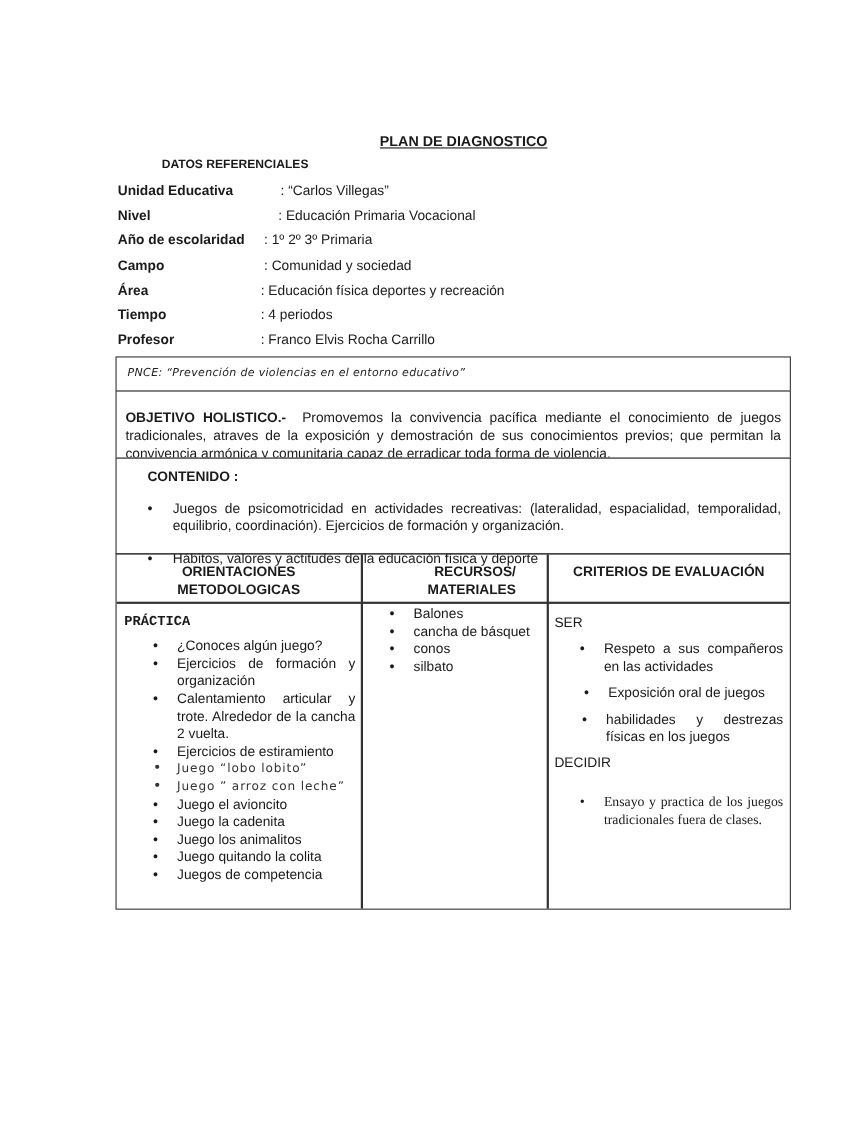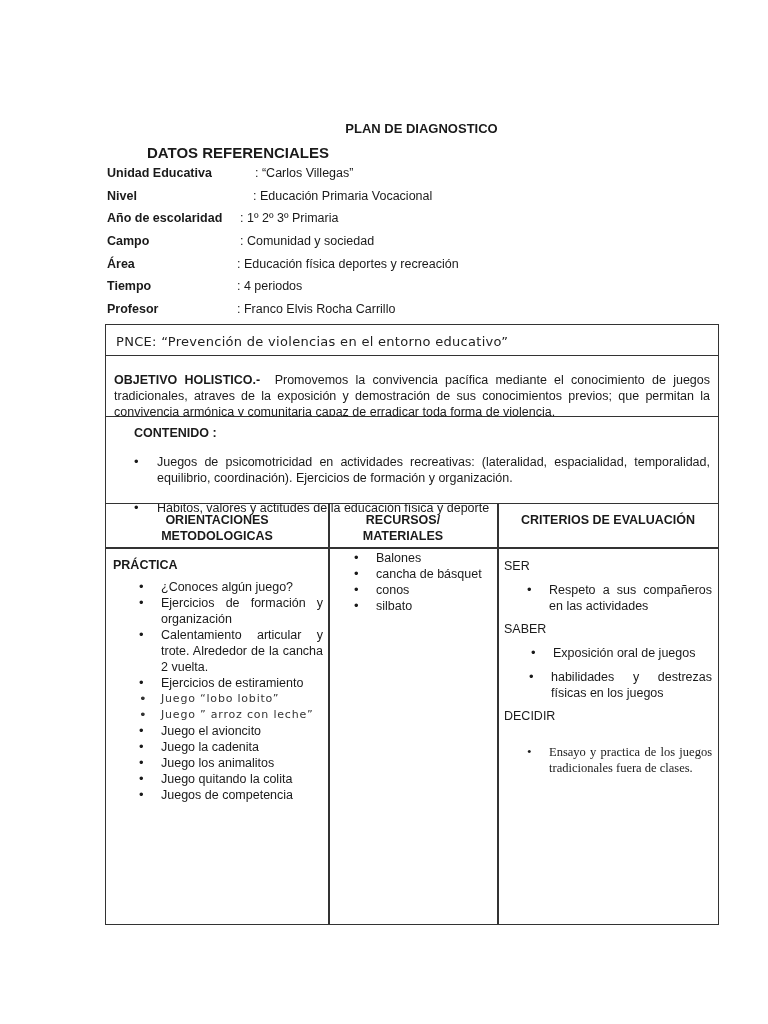--- a/index.html
+++ b/index.html
@@ -1,39 +1,39 @@
 <!DOCTYPE html>
 <html><head>
 <meta charset="utf-8">
 <style>
   html, body { margin: 0; padding: 0; background: #ffffff; }
   body { width: 768px; height: 1024px; position: relative; overflow: hidden;
          font-family: "Liberation Sans", sans-serif; color: #1a1a1a; font-size: 12.5px; }
   .title { position: absolute; left: 0; width: 768px; top: 121px; text-align: center;
            font-weight: bold; font-size: 13px; }
-  .title span { padding-left: 75px; }
-  .section-head { position: absolute; left: 107px; top: 144px; font-weight: bold; font-size: 15px; padding-left: 40px; }
+  .title span { text-decoration: underline; padding-left: 75px; }
+  .section-head { position: absolute; left: 107px; top: 144px; font-weight: bold; font-size: 11px; padding-left: 40px; }
   .ref-row { position: absolute; left: 107px; height: 18px; font-size: 12.5px; }
   .ref-label { position: absolute; left: 0; font-weight: bold; white-space: nowrap; }
   .ref-value { position: absolute; white-space: nowrap; }
 
   .box { position: absolute; left: 105px; width: 614px; border: 1.5px solid #333;
          box-sizing: border-box; background: #fff; }
   .pnce { top: 324px; height: 32px; font-family: "DejaVu Sans", sans-serif;
-          font-size: 13px; letter-spacing: 0.3px; padding: 9px 0 0 10px; color: #222; }
+          font-size: 10px; letter-spacing: 0.3px; padding: 9px 0 0 10px; color: #222; font-style: italic; }
   .objetivo { top: 355px; height: 62px; padding: 16px 8px 0 8px; line-height: 16px;
               text-align: justify; font-size: 12.5px; }
   .objetivo b { font-weight: bold; }
   .contenido { top: 416px; height: 88px; padding: 9px 8px 0 8px; font-size: 12.5px; }
   .contenido .head { font-weight: bold; margin-bottom: 9px; margin-left: 20px; }
   .contenido ul { margin: 0; padding: 0 0 0 43px; list-style: none; }
   .contenido li { position: relative; line-height: 16px; text-align: justify; margin-top: 14px; }
   .contenido li::before { content: "•"; position: absolute; left: -23px; font-size: 13px; }
 
-  .grid { position: absolute; left: 105px; top: 503px; width: 614px; height: 422px;
+  .grid { position: absolute; left: 105px; top: 503px; width: 614px; height: 324px;
           border: 1.5px solid #333; box-sizing: border-box; }
   .vline { position: absolute; top: 0; bottom: 0; width: 1.5px; background: #333; }
   .hline { position: absolute; left: 0; right: 0; height: 1.5px; background: #333; }
   .colhead { position: absolute; top: 8px; text-align: center; font-weight: bold;
              font-size: 12.5px; line-height: 16px; }
   .col { position: absolute; top: 48px; font-size: 12.5px; }
   .col ul { margin: 0; padding: 0; list-style: none; }
   .col li { position: relative; line-height: 16px; }
   .col li::before { content: "•"; position: absolute; left: -22px; font-size: 13px; }
   .just { text-align: justify; }
@@ -91,29 +91,29 @@
   </div>
 
   <div class="grid">
     <div class="vline" style="left:222px"></div>
     <div class="vline" style="left:391px"></div>
     <div class="hline" style="top:43px"></div>
 
     <div class="colhead" style="left:0; width:222px;">
       <div style="width:120px;margin:0 auto;">ORIENTACIONES METODOLOGICAS</div>
     </div>
-    <div class="colhead" style="left:213px; width:168px;">
+    <div class="colhead" style="left:234px; width:168px;text-align:right;">
       <div style="width:90px;margin:0 auto;">RECURSOS/ MATERIALES</div>
     </div>
     <div class="colhead" style="left:392px; width:220px;">
       <div>CRITERIOS DE EVALUACIÓN</div>
     </div>
 
     <div class="col" style="left:7px; width:210px; top:54px;">
-      <div style="font-weight:bold; margin-bottom:7px;">PRÁCTICA</div>
+      <div style="font-weight:bold; margin-bottom:7px;font-family:Liberation Mono, monospace;">PRÁCTICA</div>
       <ul style="padding-left:48px;">
         <li>¿Conoces algún juego?</li>
         <li class="just">Ejercicios de formación y organización</li>
         <li class="just">Calentamiento articular y trote. Alrededor de la cancha 2 vuelta.</li>
         <li>Ejercicios de estiramiento</li>
         <li class="narrow">Juego  “lobo lobito”</li>
         <li class="narrow">Juego ” arroz con leche”</li>
         <li>Juego  el avioncito</li>
         <li>Juego la cadenita</li>
         <li>Juego los animalitos</li>
@@ -129,21 +129,20 @@
         <li>conos</li>
         <li>silbato</li>
       </ul>
     </div>
 
     <div class="col" style="left:398px; width:208px; top:54px;">
       <div class="crit-label">SER</div>
       <ul style="padding-left:45px; margin-top:8px;">
         <li class="just">Respeto a sus compañeros en las actividades</li>
       </ul>
-      <div class="crit-label" style="margin-top:7px;">SABER</div>
       <ul style="padding-left:49px; margin-top:8px;">
         <li>Exposición oral de juegos</li>
       </ul>
       <ul style="padding-left:47px; margin-top:8px;">
         <li class="just">habilidades y destrezas físicas en los juegos</li>
       </ul>
       <div class="crit-label" style="margin-top:7px;">DECIDIR</div>
       <ul style="padding-left:45px; margin-top:20px;font-family:Liberation Serif, serif;">
         <li class="just">Ensayo y practica de los juegos tradicionales fuera de clases.</li>
       </ul>

